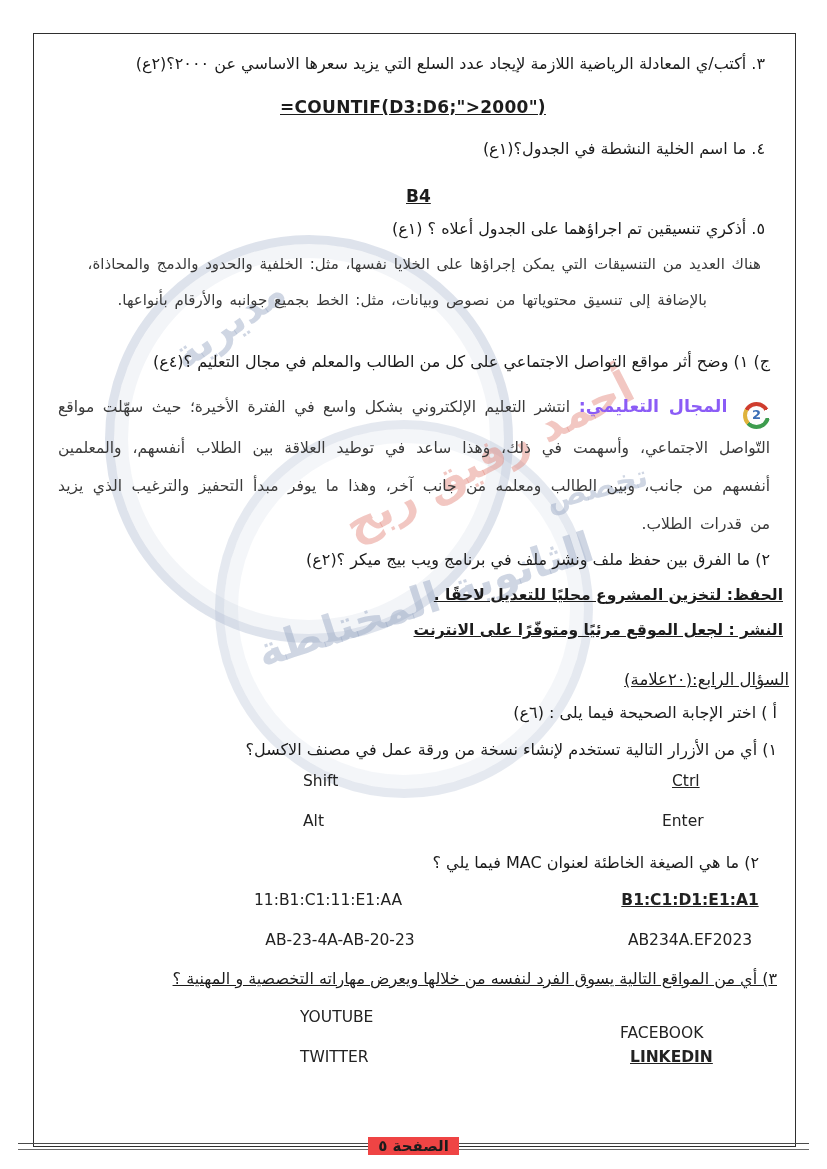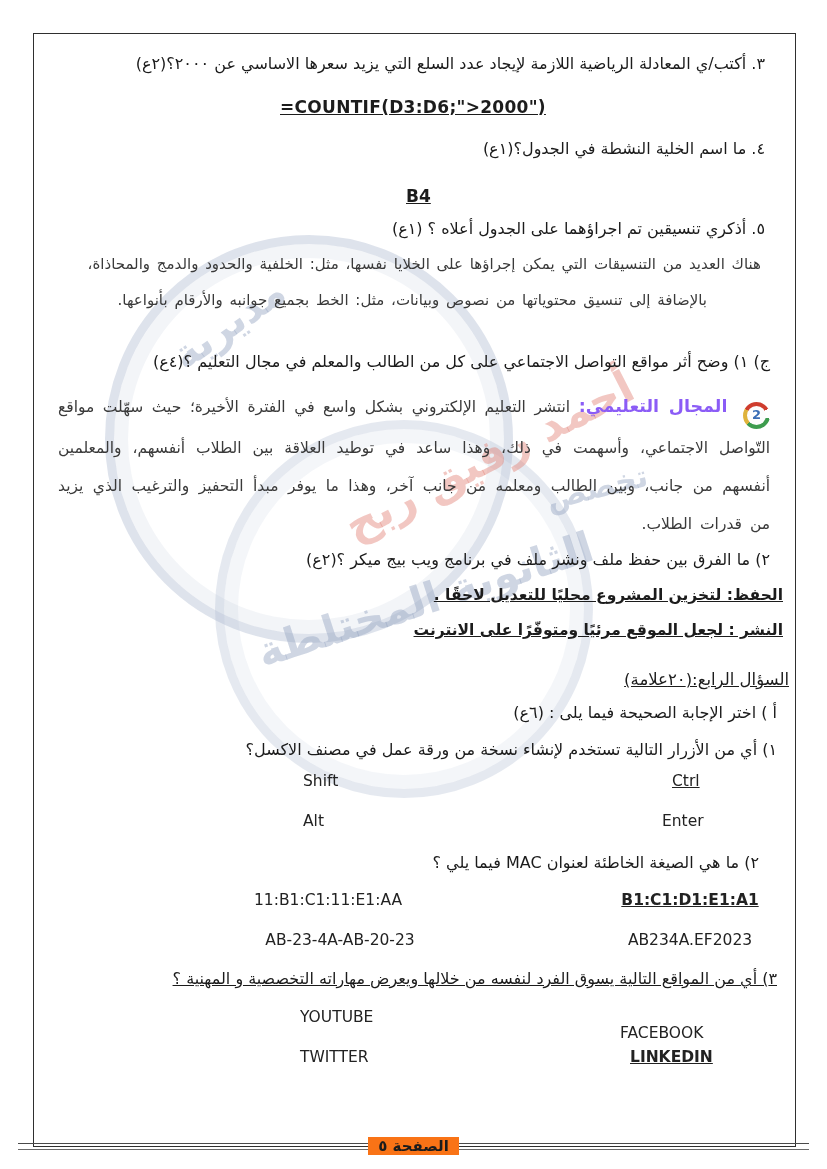--- a/index.html
+++ b/index.html
@@ -35,21 +35,21 @@
   .badge-inner{width:19px;height:19px;border-radius:50%;background:#fdfdfd;
                display:flex;align-items:center;justify-content:center;
                color:#3a6db5;font-size:13px;font-weight:bold;}
   .u{text-decoration:underline;}
   .opt{position:absolute;text-align:left;font-size:15.5px;color:#222;z-index:2;}
   .marked{font-weight:bold;text-decoration:underline;}
   
   .footer{position:absolute;left:18px;right:18px;top:1137px;display:flex;
           align-items:center;z-index:3;}
   .footer .line{flex:1;height:5px;border-top:1.6px solid #4a4a4a;border-bottom:1px solid #6a6a6a;}
-  .footer .ptext{padding:0 10px;font-weight:bold;font-size:15px;background:#f97316;direction:rtl;}
+  .footer .ptext{padding:0 10px;font-weight:bold;font-size:15px;background:#ef4444;direction:rtl;}
 </style>
 </head>
 <body>
 
 <div class="page">
 
   <div class="frame"></div>
 
   <div class="wm wm-circle wm-c1"></div>
   <div class="wm wm-circle wm-c2"></div>

